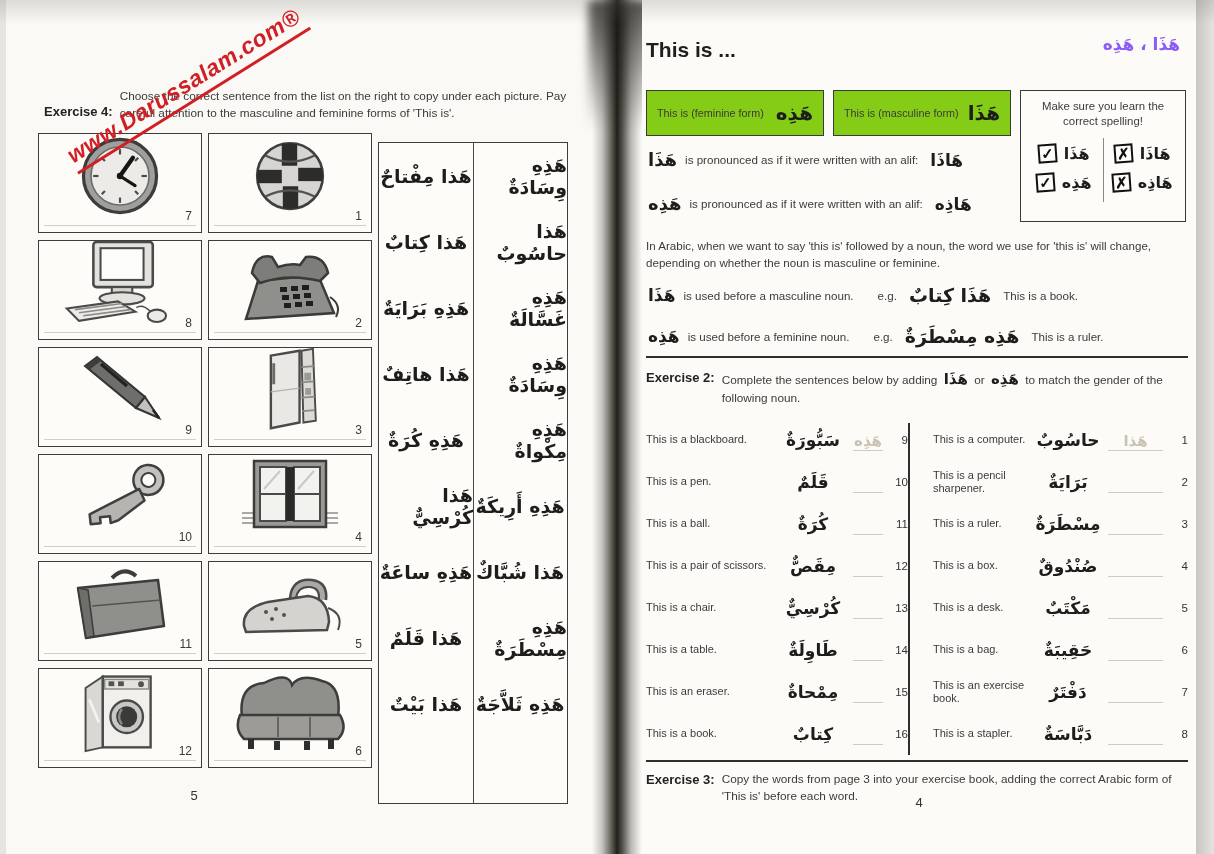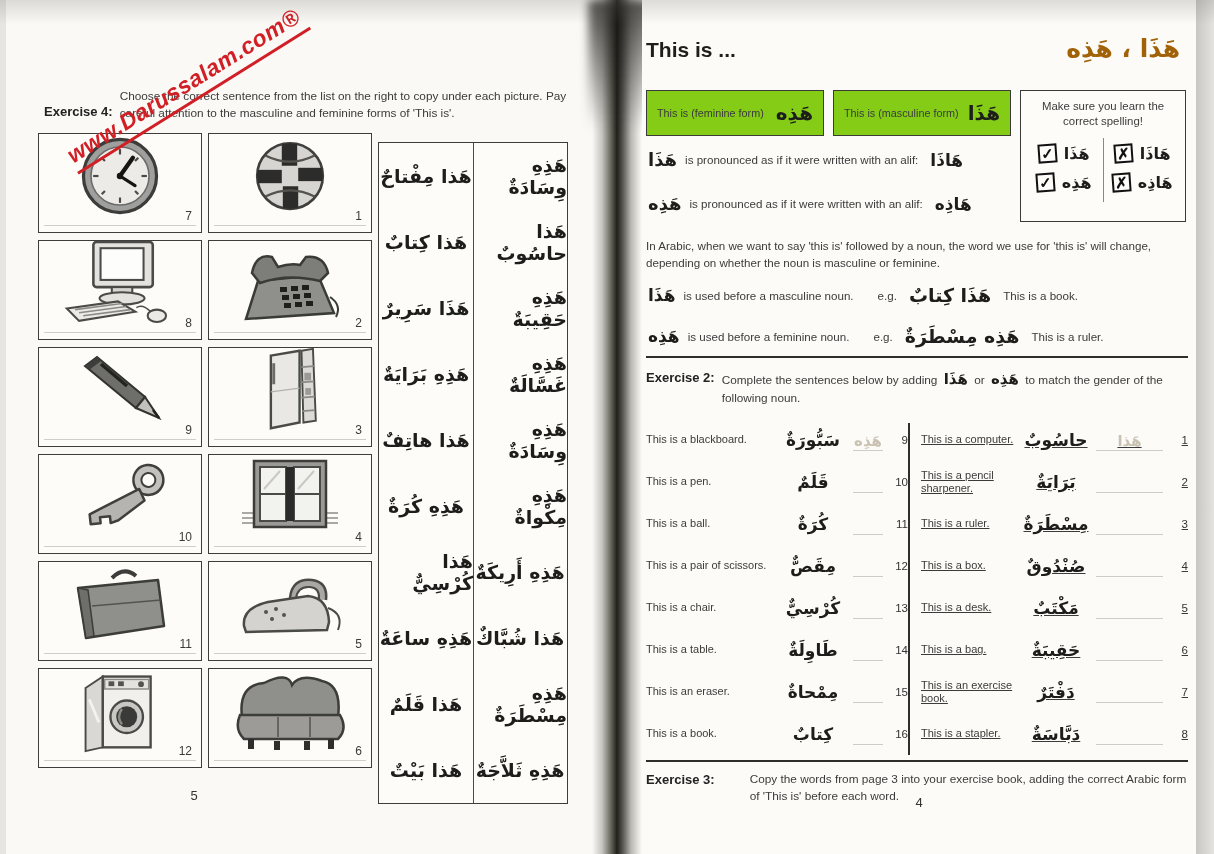--- a/index.html
+++ b/index.html
@@ -36,21 +36,21 @@
   .abox{position:absolute;left:372px;top:142px;width:190px;height:662px;border:1.6px solid #3d3d3b;
      display:grid;grid-template-rows:repeat(10,1fr);background:#fdfcf9;box-sizing:border-box;}
   .abox .mid{position:absolute;left:50%;top:0;bottom:0;border-left:1.4px solid #4a4a48;}
   .arow{display:flex;flex-direction:row-reverse;}
   .acell{flex:1;display:flex;align-items:center;justify-content:center;
      font-size:19px;font-weight:bold;color:#1d1d1b;}
   .lp-pagenum{position:absolute;left:0;right:210px;top:788px;text-align:center;font-size:13px;color:#333;}
 
   
   .rp-title-en{position:absolute;left:4px;top:38px;font-size:21px;font-weight:bold;color:#1e1e1c;}
-  .rp-title-ar{position:absolute;right:16px;top:34px;font-size:25px;font-weight:bold;color:#a16207;}
+  .rp-title-ar{position:absolute;right:16px;top:34px;font-size:17px;font-weight:bold;color:#8b5cf6;}
 
   .boxes-row{position:absolute;left:4px;top:90px;right:10px;display:flex;gap:9px;align-items:flex-start;}
   .fbox{width:178px;height:46px;border:1.6px solid #3a3a38;display:flex;align-items:center;
      justify-content:space-between;padding:0 10px;box-sizing:border-box;background:#84cc16;}
   .fbox .lbl{font-size:10.8px;}
   .fbox .ar{font-size:20px;font-weight:bold;color:#1d1d1b;}
   .sbox{flex:1;height:132px;border:1.6px solid #3a3a38;box-sizing:border-box;padding:8px 4px 4px;
      text-align:center;background:#fdfcf9;}
   .sbox .stitle{font-size:11.4px;line-height:1.3;}
   .spell-cols{display:flex;margin-top:9px;}
@@ -68,26 +68,26 @@
   .rp-para{position:absolute;left:4px;top:238px;right:6px;font-size:11.6px;line-height:1.45;}
 
   .usage{position:absolute;left:6px;display:flex;align-items:center;gap:8px;font-size:11.6px;}
   .usage .w{font-size:17px;font-weight:bold;color:#1d1d1b;}
   .usage .eg{margin-left:16px;}
   .usage .ex{font-size:19px;font-weight:bold;color:#1d1d1b;margin:0 4px;}
 
   .hr{position:absolute;left:4px;right:8px;border-top:2px solid #2e2e2c;}
   .rp-ex2{position:absolute;left:4px;top:369px;right:8px;}
   .rp-ex2 .inar{font-size:15px;font-weight:bold;color:#1d1d1b;padding:0 3px;}
-  .rp-ex3{position:absolute;left:4px;top:771px;right:8px;gap:28px;}
+  .rp-ex3{position:absolute;left:4px;top:771px;right:8px;}
 
   .ex2-cols{position:absolute;left:4px;top:419px;right:8px;display:flex;}
   .col-l{width:262px;}
   .ex2-div{border-left:2px solid #2e2e2c;height:332px;margin-top:4px;}
-  .col-r{flex:1;padding-left:11px;text-decoration:underline;}
+  .col-r{flex:1;padding-left:23px;}
   .item{display:flex;align-items:center;height:42px;}
   .item .lbl{font-size:11px;line-height:1.2;}
   .col-l .lbl{width:134px;}
   .col-r .lbl{width:102px;}
   .item .word{font-size:17px;font-weight:bold;color:#1d1d1b;min-width:66px;text-align:center;}
   .item .blank{flex:1;border-bottom:1.2px solid #cfccc5;height:16px;margin:4px 7px 0;
      display:flex;align-items:flex-end;justify-content:center;
      color:#c9c2b2;font-size:15px;font-weight:bold;}
   .item .num{width:18px;text-align:right;font-size:11.5px;color:#333;}
   .rp-pagenum{position:absolute;left:0;right:0;top:795px;text-align:center;font-size:13px;color:#333;}
@@ -321,24 +321,20 @@
 
     <div class="abox ar">
       <span class="mid"></span>
       <div class="arow">
         <div class="acell ar">هَذا مِفْتاحٌ</div>
         <div class="acell ar">هَذِهِ وِسَادَةٌ</div>
       </div>
       <div class="arow">
         <div class="acell ar">هَذا كِتابٌ</div>
         <div class="acell ar">هَذا حاسُوبٌ</div>
-      </div>
-      <div class="arow">
-        <div class="acell ar">هَذَا سَرِيرٌ</div>
-        <div class="acell ar">هَذِهِ حَقِيبَةٌ</div>
       </div>
       <div class="arow">
         <div class="acell ar">هَذِهِ بَرَايَةٌ</div>
         <div class="acell ar">هَذِهِ غَسَّالَةٌ</div>
       </div>
       <div class="arow">
         <div class="acell ar">هَذا هاتِفٌ</div>
         <div class="acell ar">هَذِهِ وِسَادَةٌ</div>
       </div>
       <div class="arow">

